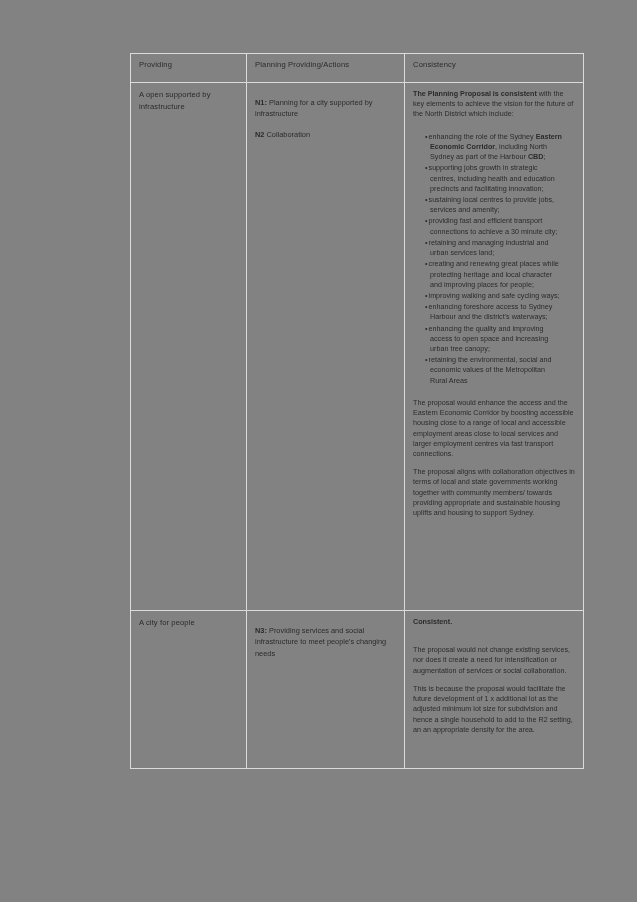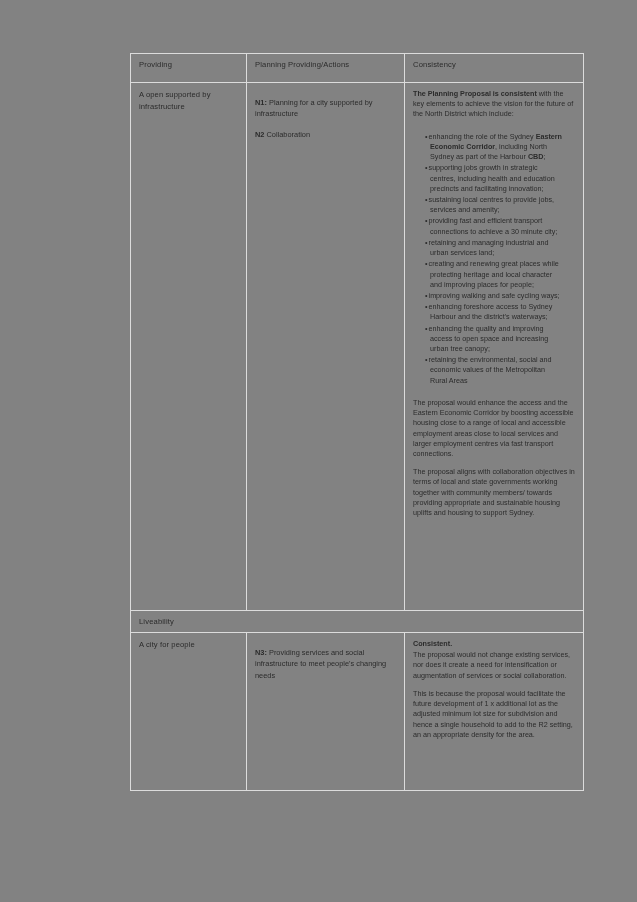--- a/index.html
+++ b/index.html
@@ -107,21 +107,21 @@
     padding-left: 5px;
     text-indent: -5px;
   }
   .consistency-cell ul li:before {
     content: "\2022";
     margin-right: 1px;
   }
   .verdict-heading {
     font-weight: bold;
     display: block;
-    margin-bottom: 1px;
+    margin-bottom: 18px;
   }
 
   
   .tall-row td { height: 515px; }
   .liveability-row td { height: 145px; }
 
   
   #page-number {
     position: absolute;
     left: 0;
@@ -177,23 +177,20 @@
             <li>enhancing foreshore access to Sydney Harbour and the district's waterways;</li>
             <li>enhancing the quality and improving access to open space and increasing urban tree canopy;</li>
             <li>retaining the environmental, social and economic values of the Metropolitan Rural Areas</li>
           </ul>
 
           <p style="margin-top:7px">The proposal would enhance the access and the Eastern Economic Corridor by boosting accessible housing close to a range of local and accessible employment areas close to local services and larger employment centres via fast transport connections.</p>
           <p>The proposal aligns with collaboration objectives in terms of local and state governments working together with community members/ towards providing appropriate and sustainable housing uplifts and housing to support Sydney.</p>
         </td>
       </tr>
 
-      <tr>
-        <td class="section-cell" colspan="3">Liveability</td>
-      </tr>
 
       <tr class="liveability-row">
         <td class="direction-cell">A city for people</td>
 
         <td class="priority-cell">
           <p><span class="code">N3:</span><span> Providing services and social infrastructure to meet people's changing needs</span></p>
         </td>
 
         <td class="consistency-cell">
           <p><span class="verdict-heading">Consistent.</span><span>The proposal would not change existing services, nor does it create a need for intensification or augmentation of services or social collaboration.</span></p>

